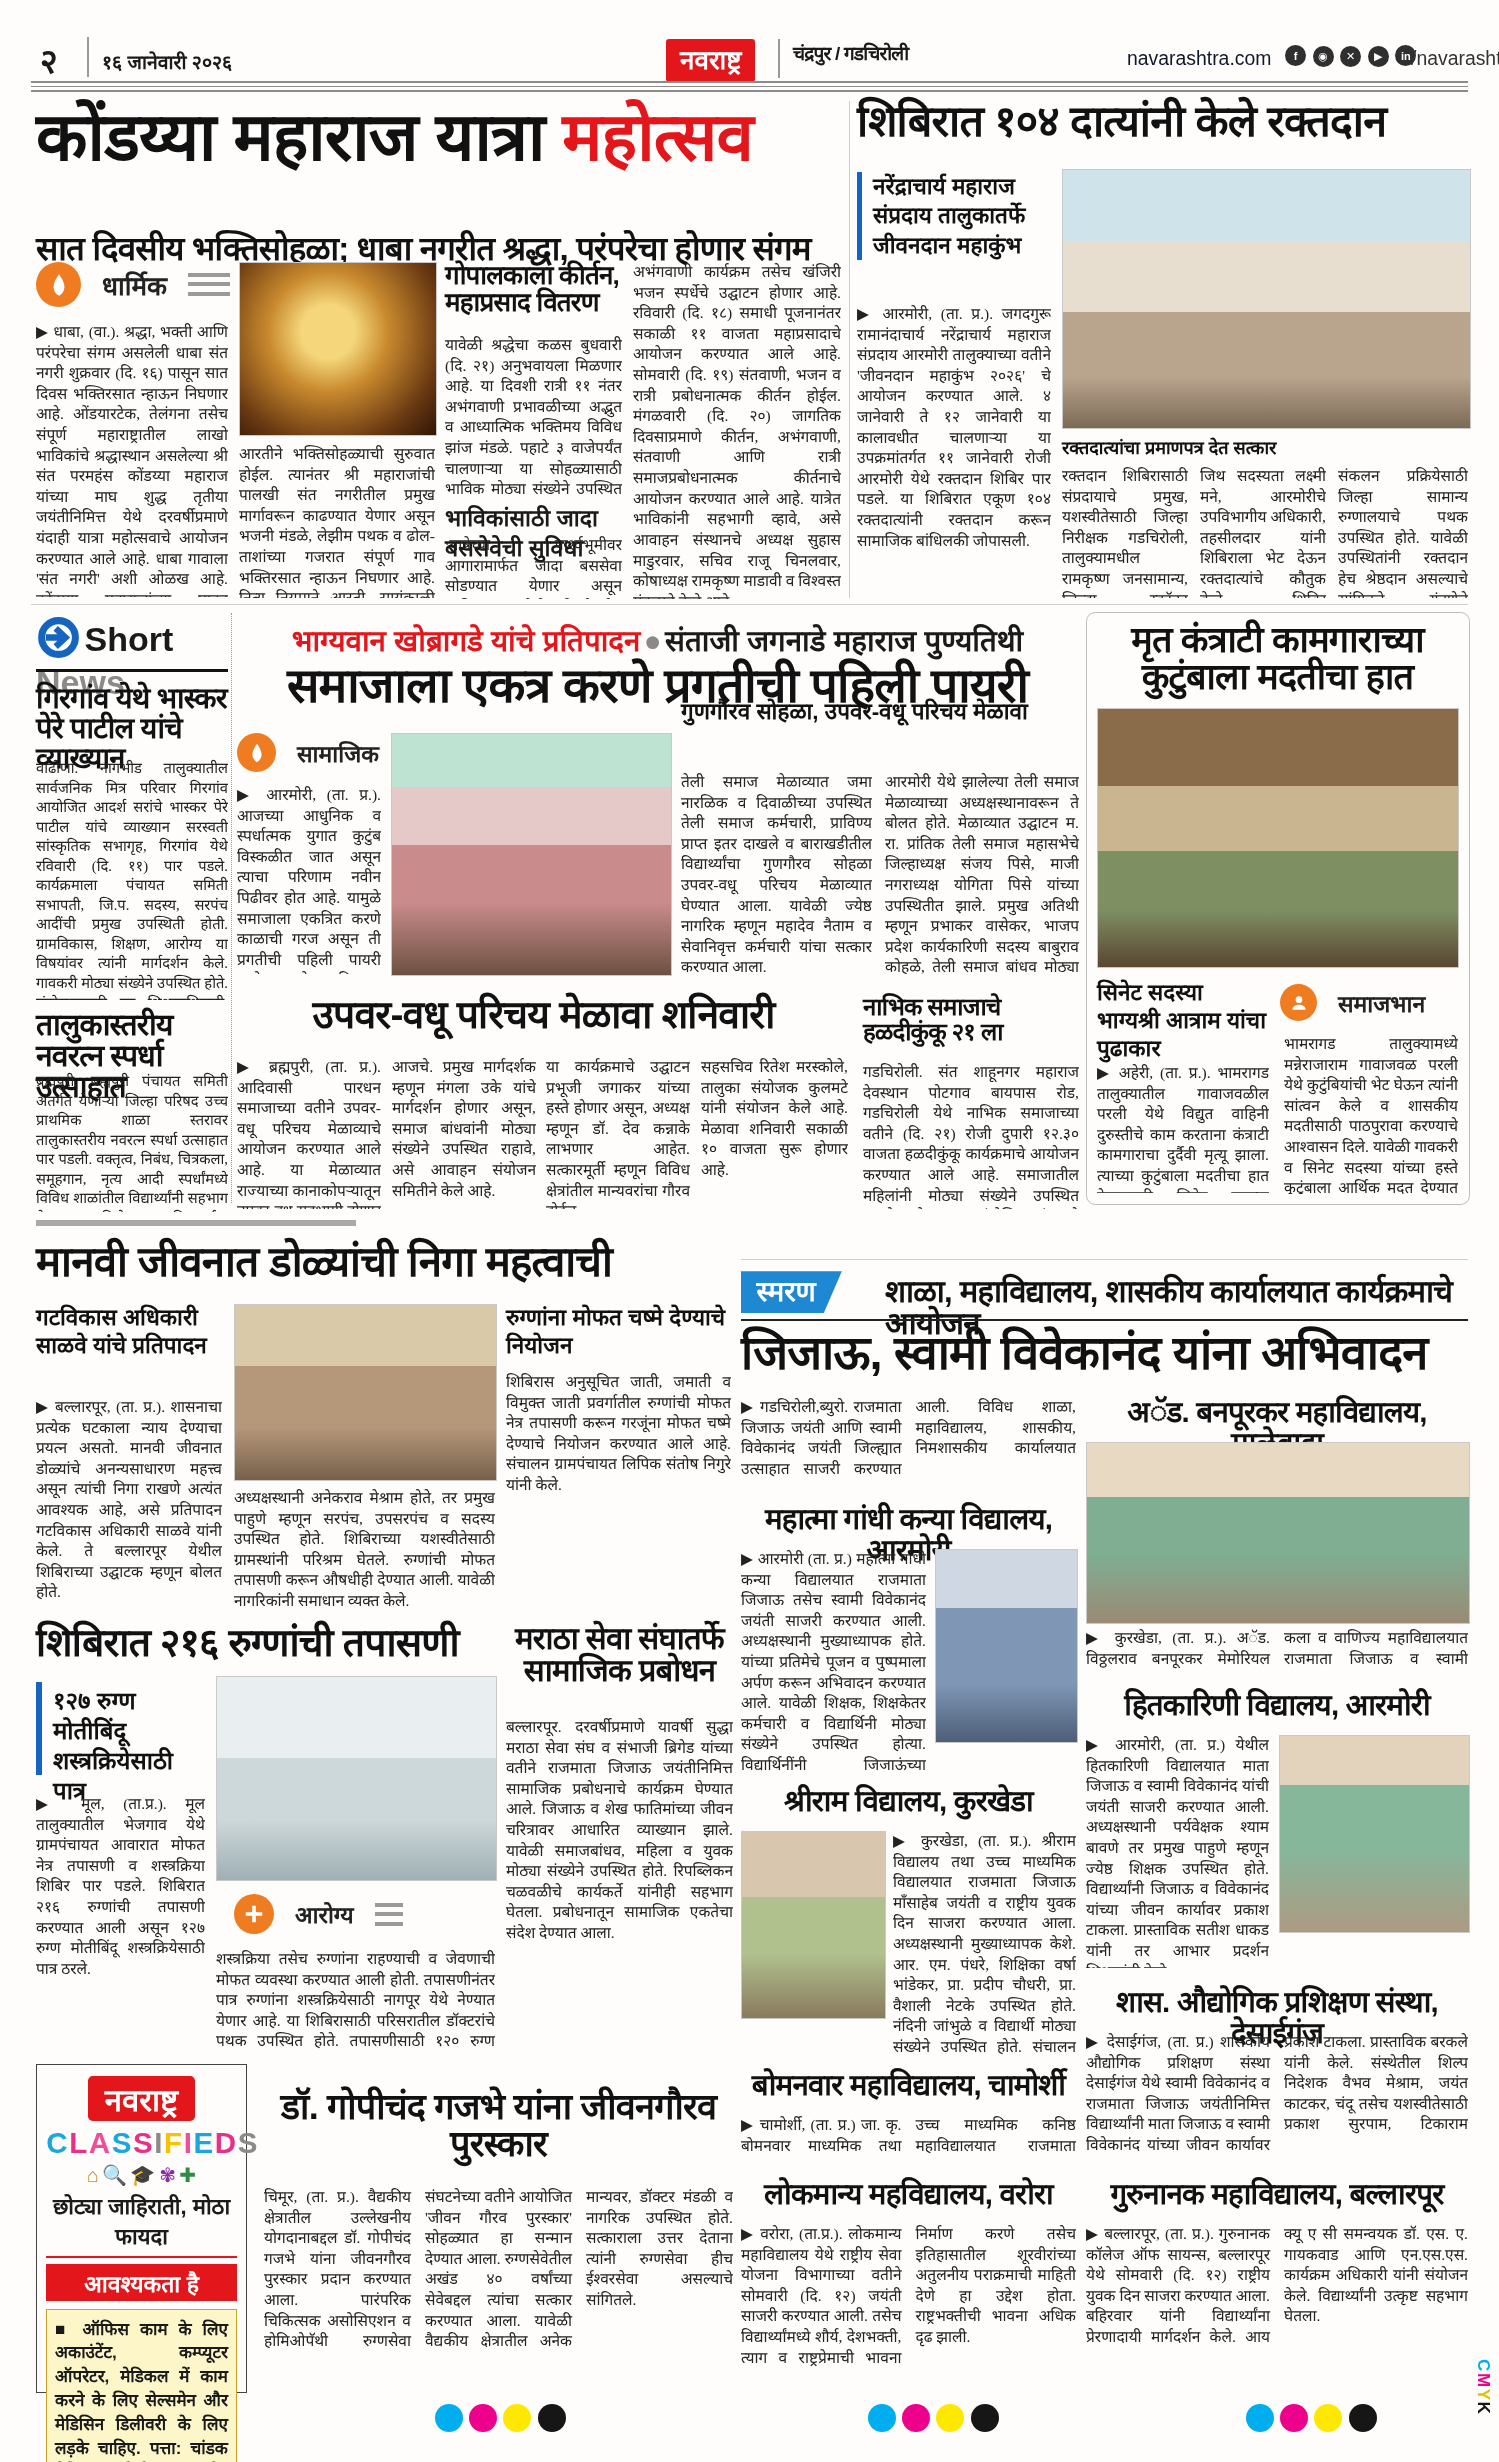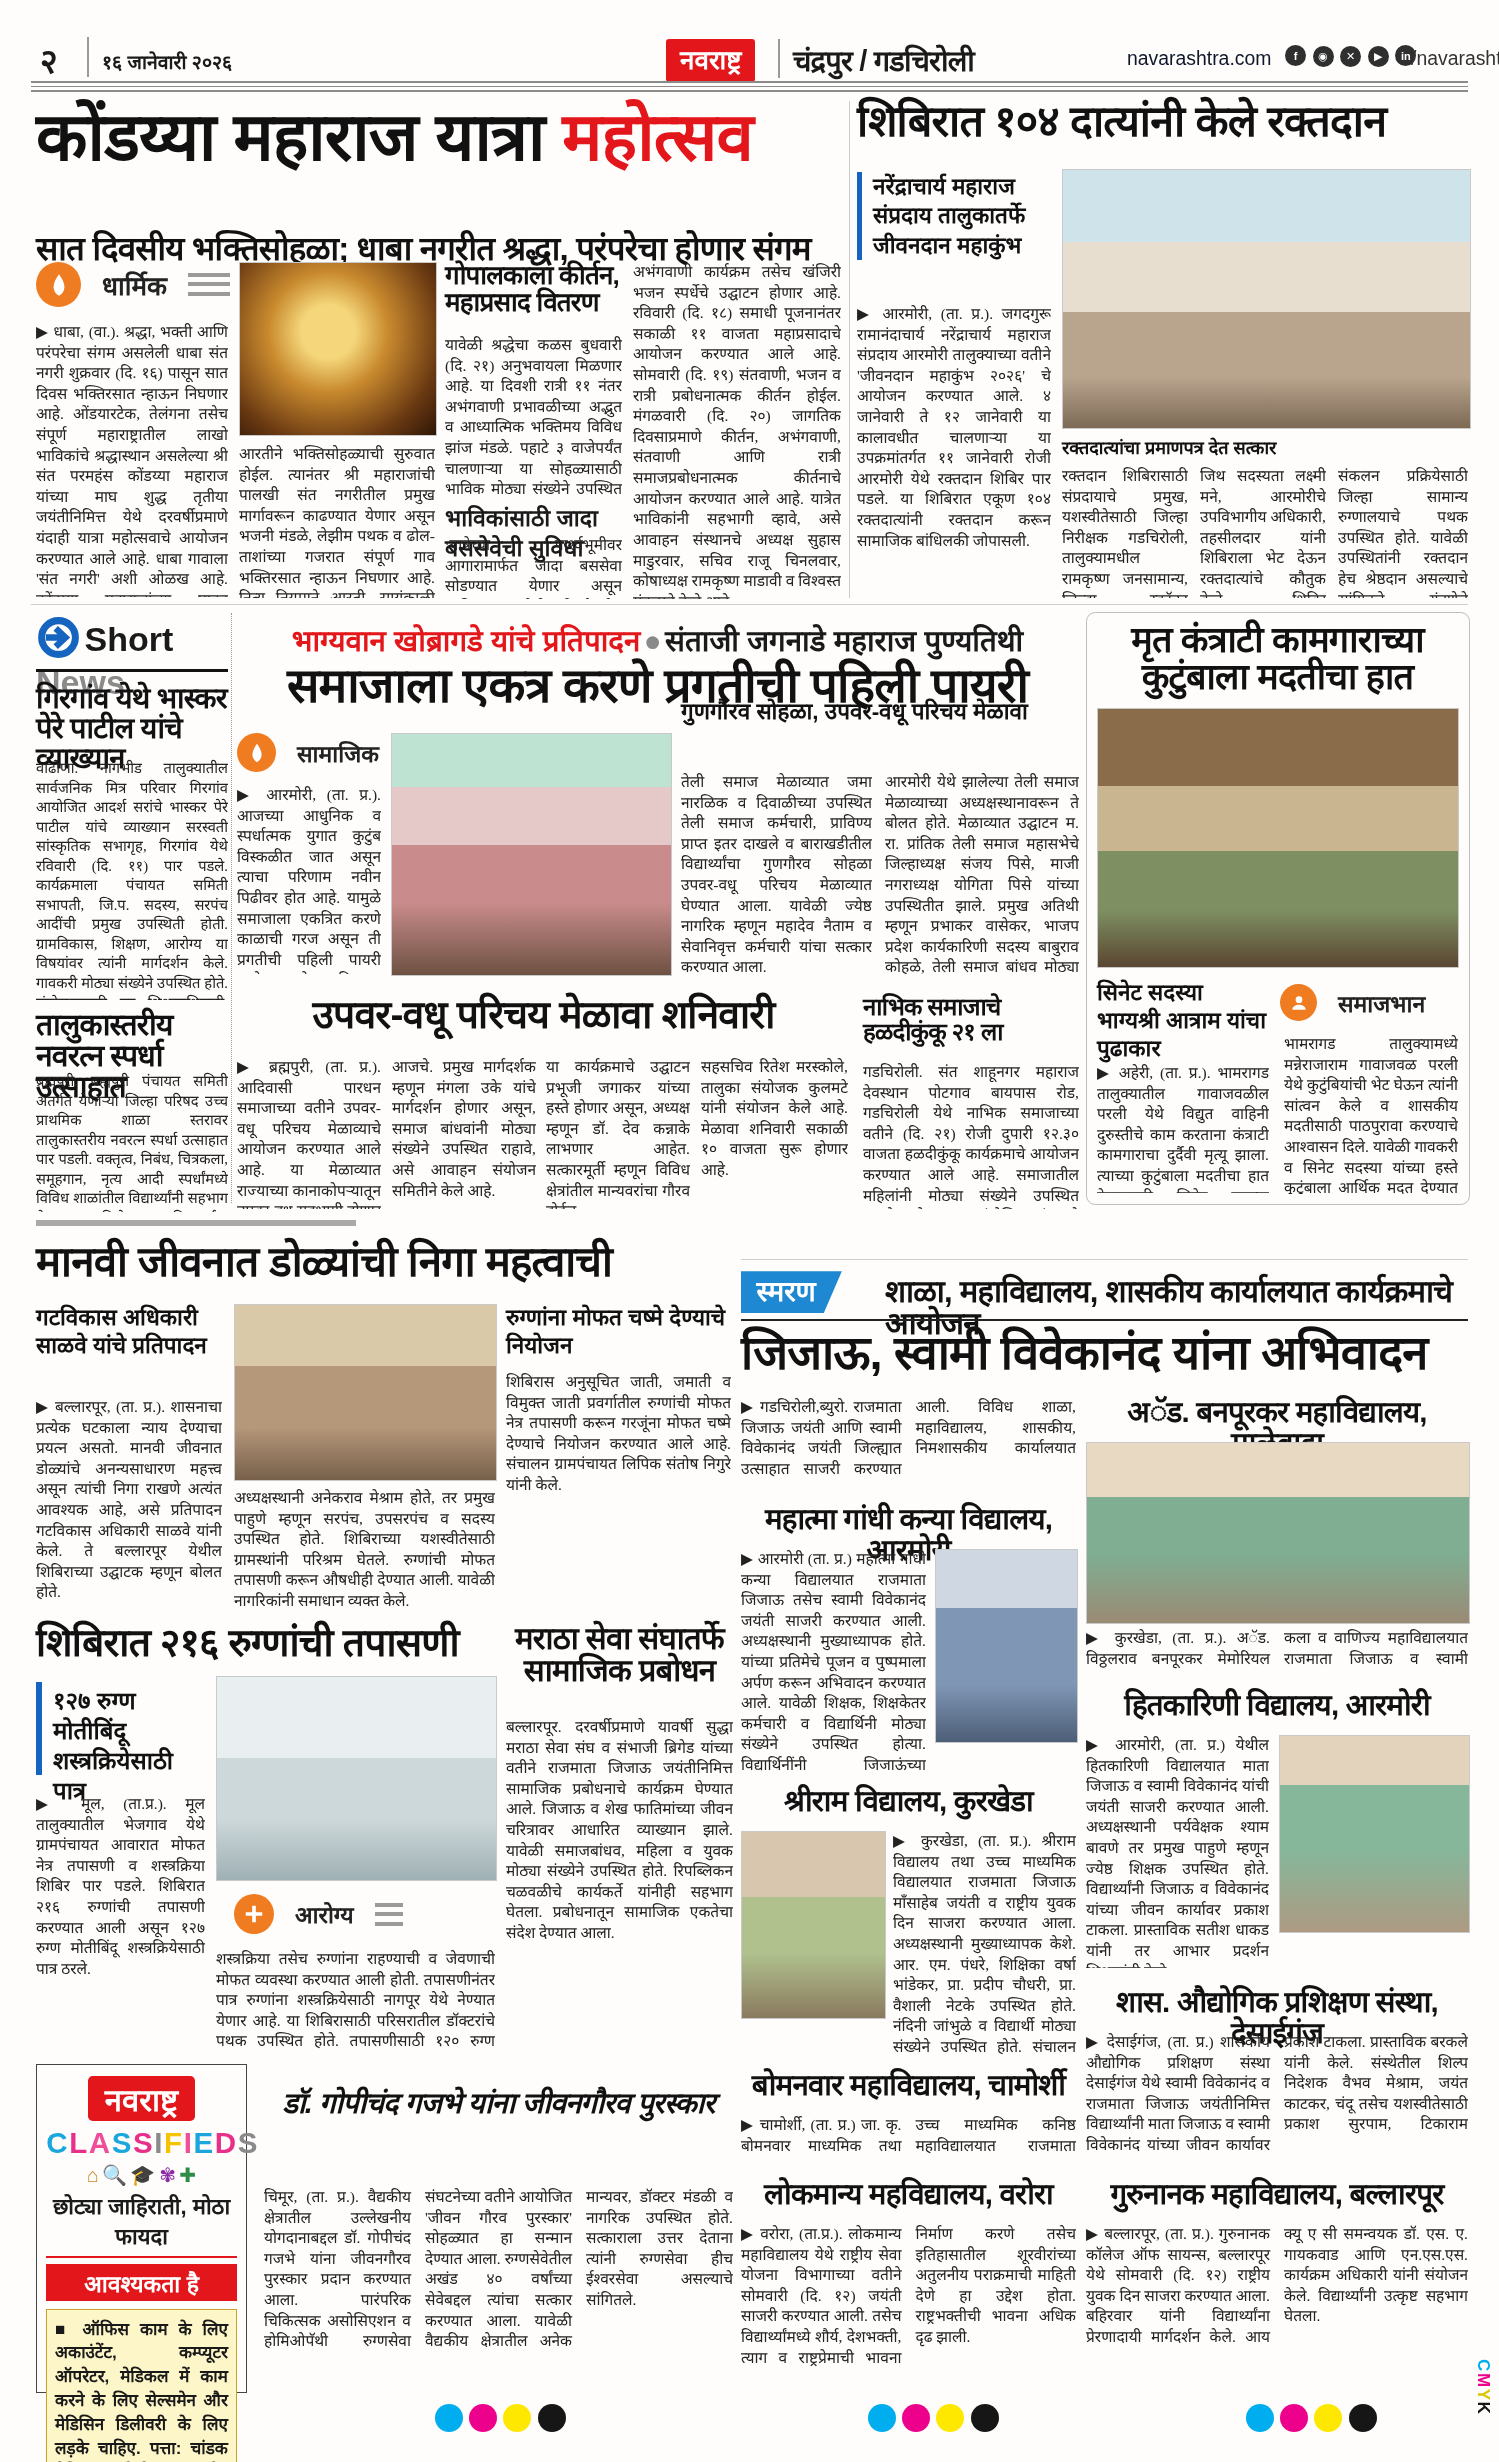--- a/index.html
+++ b/index.html
@@ -58,21 +58,21 @@
 <body>
 
 <div id="sheet">
 
   <div class="ab b" style="left:40px;top:37px;font-size:34px;">२</div>
   <div class="ab vline" style="left:87px;top:37px;height:40px;"></div>
   <div class="ab b" style="left:102px;top:48px;font-size:19.4px;">१६ जानेवारी २०२६</div>
 
   <div class="ab" style="left:666px;top:39px;background:#e3171b;color:#fff;font-weight:bold;font-size:26px;padding:2.3px 14px 4.7px;border-radius:3.1px;">नवराष्ट्र</div>
   <div class="ab vline" style="left:778px;top:39px;height:39px;"></div>
-  <div class="ab b" style="left:793px;top:40px;font-size:29px;letter-spacing:-0.8px;">चंद्रपुर / गडचिरोली</div>
+  <div class="ab b" style="left:793px;top:40px;font-size:19px;letter-spacing:-0.8px;">चंद्रपुर / गडचिरोली</div>
 
   <div class="ab" style="left:1127px;top:47px;font-size:19.4px;color:#0f172a;">navarashtra.com</div>
   <div class="ab" style="left:1282px;top:45px;">
     <span class="soc">f</span>
     <span class="soc">◉</span>
     <span class="soc">✕</span>
     <span class="soc">▶</span>
     <span class="soc">in</span>
   </div>
   <div class="ab" style="left:1411px;top:47px;font-size:19.4px;color:#333;">/navarashtra</div>
@@ -227,21 +227,21 @@
       <span style="color:#333;font-size:20px;">🎓</span>
       <span style="color:#8b2ca5;font-size:20px;">✾</span>
       <span style="color:#2e8b46;font-size:20px;">✚</span>
     </div>
     <div class="b" style="font-size:22px;">छोट्या जाहिराती, मोठा फायदा</div>
     <div style="border-top:2.3px solid #e3171b;margin:6.2px 0 6.2px;"></div>
     <div class="cls-band">आवश्यकता है</div>
     <div class="cls-ad" style="margin-top:7.8px;">■ ऑफिस काम के लिए अकाउंटेंट, कम्प्यूटर ऑपरेटर, मेडिकल में काम करने के लिए सेल्समेन और मेडिसिन डिलीवरी के लिए लड़के चाहिए. पत्ता: चांडक मेडिकल स्टोर्स जटपुरा गेट चंद्रपुर मो. 9325283250 (27/01)</div>
   </div>
 
-  <div class="ab hd ctr" style="left:264px;top:2088px;width:469px;font-size:29px;font-style:italic;">डॉ. गोपीचंद गजभे यांना जीवनगौरव पुरस्कार</div>
+  <div class="ab hd ctr" style="left:264px;top:2088px;width:469px;font-size:36px;">डॉ. गोपीचंद गजभे यांना जीवनगौरव पुरस्कार</div>
   <div class="ab bt c3" style="left:264px;top:2187px;width:469px;height:203px;">चिमूर, (ता. प्र.). वैद्यकीय क्षेत्रातील उल्लेखनीय योगदानाबद्दल डॉ. गोपीचंद गजभे यांना जीवनगौरव पुरस्कार प्रदान करण्यात आला. पारंपरिक चिकित्सक असोसिएशन व होमिओपॅथी रुग्णसेवा संघटनेच्या वतीने आयोजित 'जीवन गौरव पुरस्कार' सोहळ्यात हा सन्मान देण्यात आला. रुग्णसेवेतील अखंड ४० वर्षांच्या सेवेबद्दल त्यांचा सत्कार करण्यात आला. यावेळी वैद्यकीय क्षेत्रातील अनेक मान्यवर, डॉक्टर मंडळी व नागरिक उपस्थित होते. सत्काराला उत्तर देताना त्यांनी रुग्णसेवा हीच ईश्वरसेवा असल्याचे सांगितले.</div>
 
   <div class="ab" style="left:741px;top:1259px;width:727px;border-top:1.6px solid #cfcfcf;"></div>
   <div class="ab" style="left:741px;top:1271px;">
     <span class="smaran-badge">स्मरण</span>
   </div>
   <div class="ab hd" style="left:885px;top:1276px;width:584px;font-size:31px;">शाळा, महाविद्यालय, शासकीय कार्यालयात कार्यक्रमाचे आयोजन</div>
   <div class="ab band-line" style="left:741px;top:1319px;width:727px;"></div>
   <div class="ab hd" style="left:741px;top:1329px;width:727px;font-size:47px;">जिजाऊ, स्वामी विवेकानंद यांना अभिवादन</div>
 

